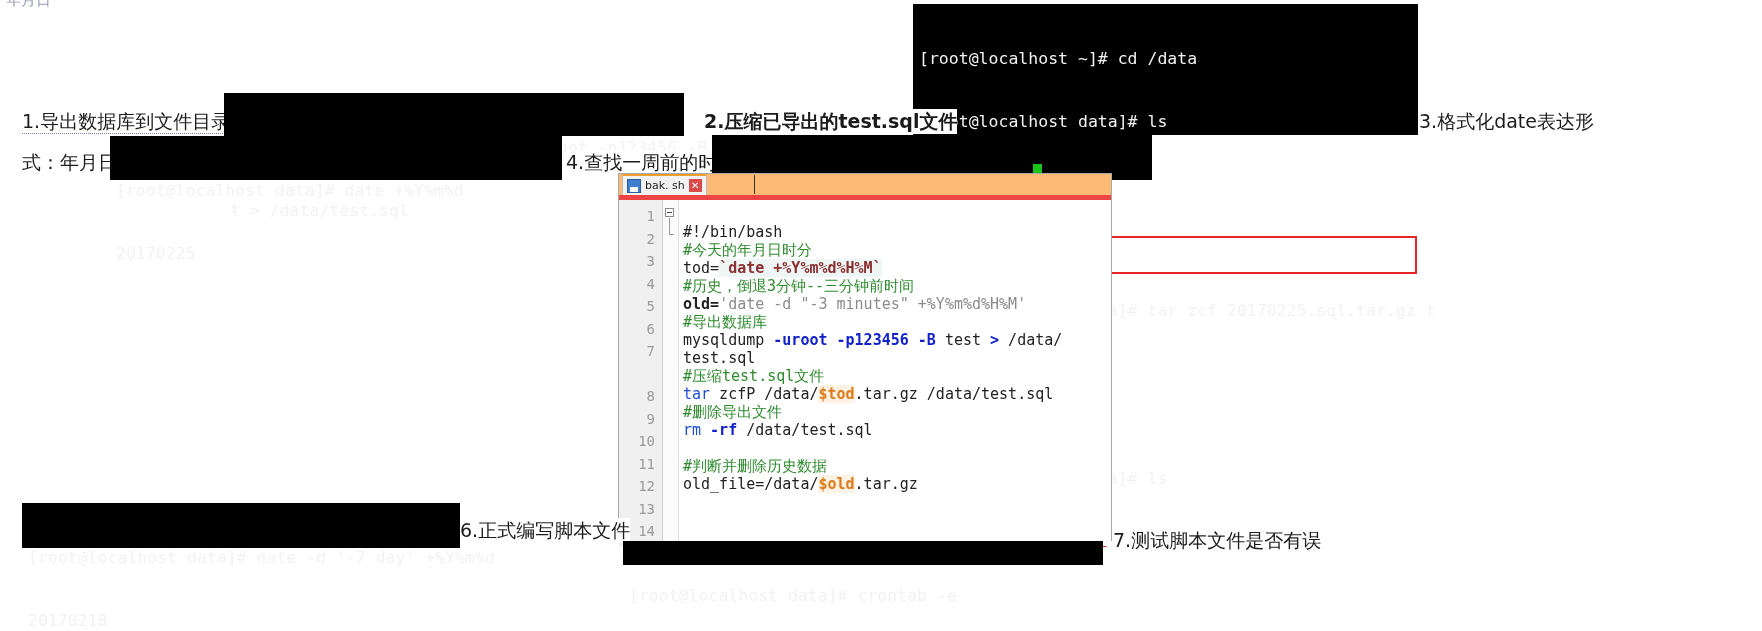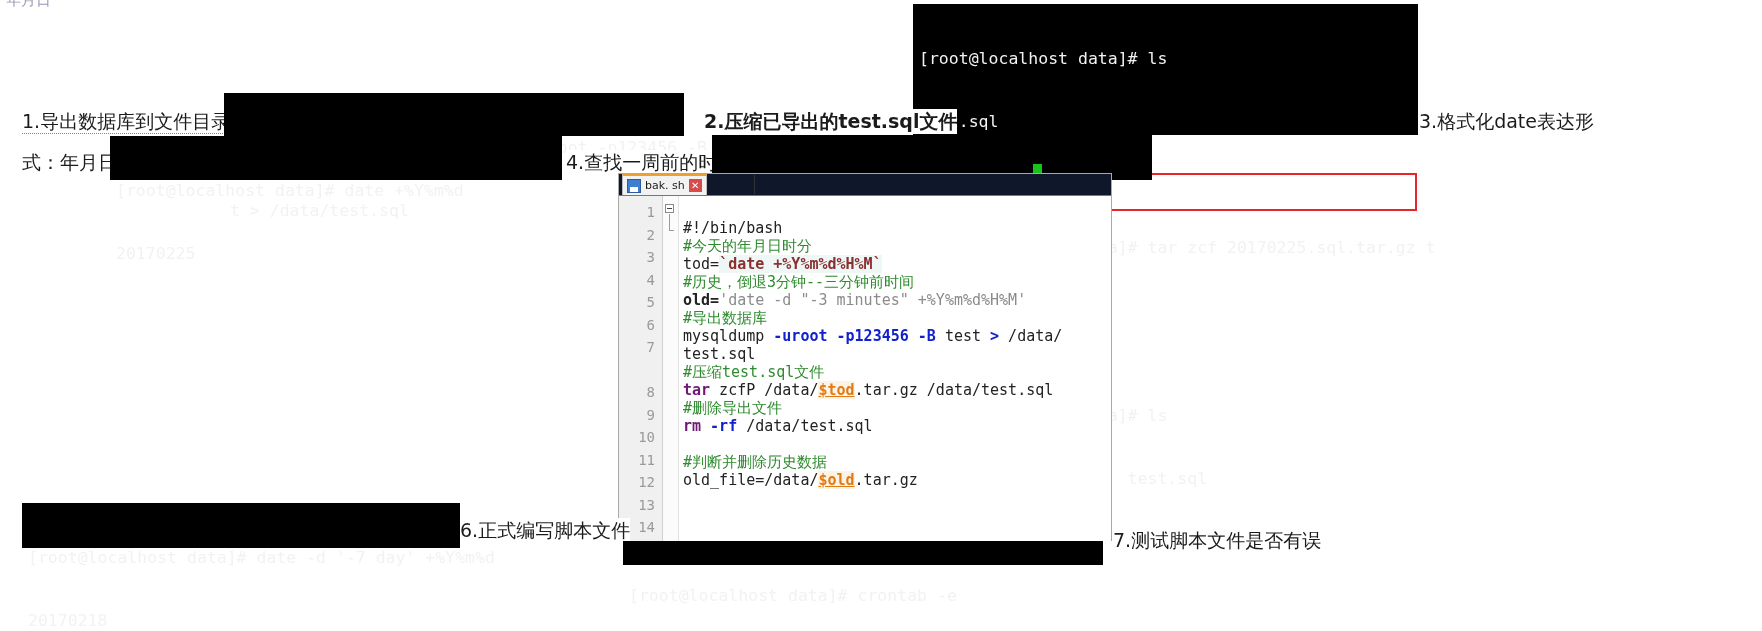--- a/index.html
+++ b/index.html
@@ -70,22 +70,22 @@
     top: 173px;
     width: 494px;
     height: 368px;
     background: #f6f6f6;
     border: 1px solid #a9a9a9;
     box-sizing: border-box;
     font-family: "DejaVu Sans Mono", "Liberation Mono", monospace;
   }
   .ed-tabstrip {
     height: 21px;
-    background: #0f172a;
-    border-bottom: 1px solid #ef4444;
+    background: #fdba74;
+    border-bottom: 5px solid #ef4444;
     position: relative;
   }
   .ed-tab {
     position: absolute;
     left: 3px; top: 0;
     height: 21px;
     display: flex;
     align-items: center;
     gap: 4px;
     padding: 0 4px 0 4px;
@@ -190,39 +190,40 @@
     flex: 1;
     padding-top: 5px;
     padding-left: 4px;
     font-size: 15px;
     line-height: 18px;
     white-space: pre;
     color: #222;
     overflow: hidden;
   }
   .code .cmt { color: #2e8b2e; }
-  .code .kw  { color: #701a75; font-weight: bold; }
-  .code .var { color: #e07a16; font-weight: bold; background: #fdf3e4; text-decoration: underline; }
+  .code .kw  { color: #1d4ed8; font-weight: normal; }
+  .code .var { color: #e07a16; font-weight: bold; background: #fdf3e4; }
   .code .str { color: #8b8b8b; }
   .code .bt  { color: #8b2f2f; font-weight: bold; background: #eef6f6; }
   .code .op  { color: #1122cc; font-weight: bold; }
   .green-cursor {
     position: absolute;
     width: 9px; height: 15px;
     background: #19c319;
   }
 </style>
 </head>
 <body>
 
 <div class="page">
 
   <div class="faint">年月日</div>
 
   <div class="term" style="left:913px; top:4px; width:505px; height:131px;">
+    <div>[root@localhost ~]# cd /data</div>
     <div>[root@localhost data]# ls</div>
     <div>test.sql</div>
     <div style="position:relative;">
       <div style="position:absolute; left:-4px; top:-1px; width:502px; height:38px; border:2px solid #e8262a; box-sizing:border-box;"></div>
       <div>[root@localhost data]# tar zcf 20170225.sql.tar.gz t</div>
       <div>est.sql</div>
     </div>
     <div>[root@localhost data]# ls</div>
     <div><span class="red">20170225.sql.tar.gz</span><span>  test.sql</span></div>
   </div>

